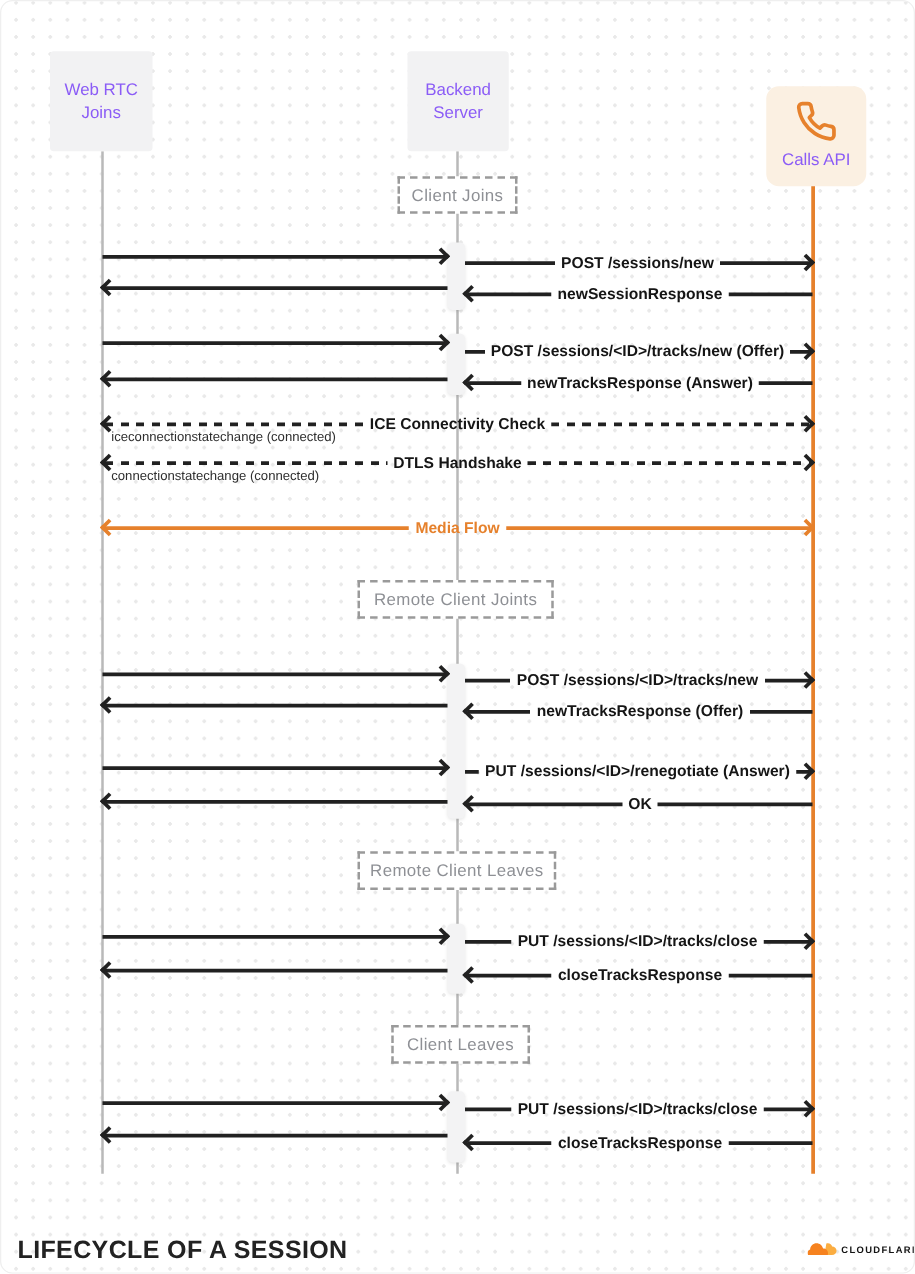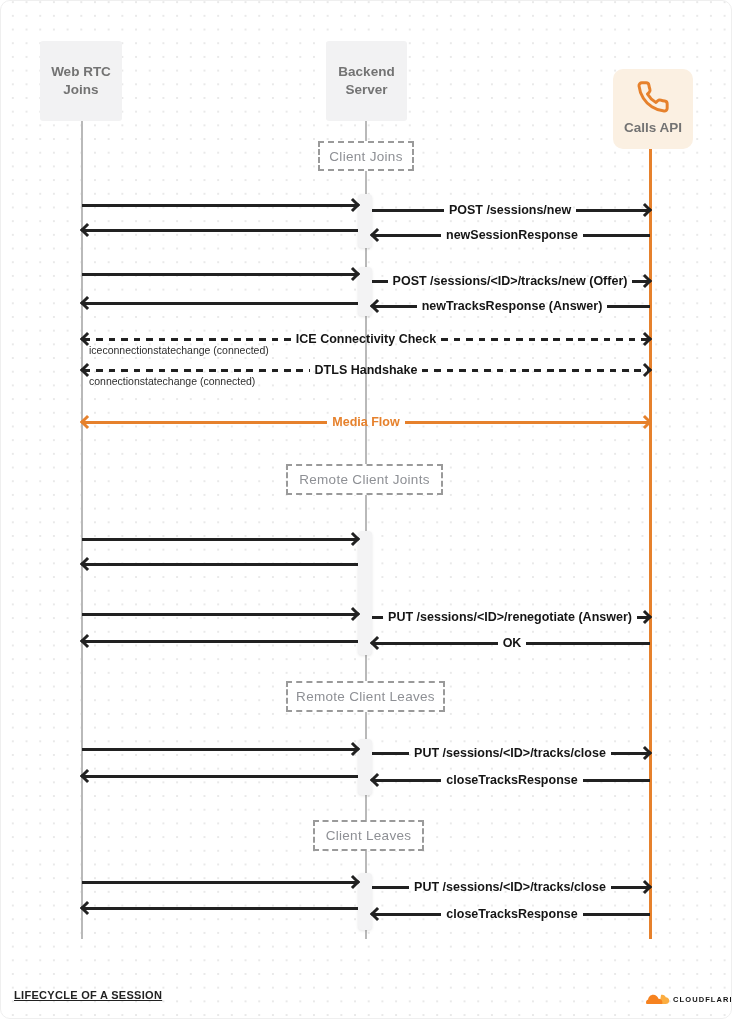--- a/index.html
+++ b/index.html
@@ -7,21 +7,21 @@
   body { font-family:"Liberation Sans", sans-serif; background:#fff; }
   .page {
     position:relative; width:732px; height:1019px; background:#fff;
     border:1px solid #efefef; border-radius:10px; overflow:hidden;
     background-image:radial-gradient(circle,#e9e9e9 1.2px,transparent 1.3px);
     background-size:13.7px 13.7px; background-position:5px 8px;
   }
   .actor {
     position:absolute; top:40px; height:80px; background:#f2f2f3; border-radius:3px;
     display:flex; flex-direction:column; align-items:center; justify-content:center;
-    font-weight:700; font-size:13.5px; color:#737373; line-height:1.35; text-align:center; z-index:5;
+    font-weight:400; font-size:13.5px; color:#8b5cf6; line-height:1.35; text-align:center; z-index:5;
   }
   .actor.calls { background:#fbf0e2; border-radius:10px; gap:5px;margin-top:28px; }
   .lifeline { position:absolute; top:120px; height:818px; width:2px; background:#b9b9b9; z-index:1; }
   .lifeline.orange { background:var(--accent); width:3px; }
   .act { position:absolute; left:357px; width:14px; background:#f3f3f4; border-radius:4px;
          box-shadow:0 1px 3px rgba(0,0,0,.10); z-index:2; }
   .section {
     position:absolute; border:2px dashed #9a9a9a; background:#fff; color:#8e9095;
     font-size:13.5px; font-weight:500; letter-spacing:.3px; white-space:nowrap;
     display:flex; align-items:center; justify-content:center; z-index:4;
@@ -30,21 +30,21 @@
   .ln { flex:1; height:3px; background:var(--line); min-width:2px; }
   .ln.dash { background:repeating-linear-gradient(90deg,var(--line) 0 6.5px,transparent 6.5px 12.5px); }
   .chev { flex:none; width:10px; height:10px; border-top:3px solid var(--line); border-right:3px solid var(--line); }
   .chev.r { transform:rotate(45deg); margin-left:-8px; }
   .chev.l { transform:rotate(-135deg); margin-right:-8px; }
   .mlabel { flex:none; padding:0 5px; font-weight:700; font-size:12.5px; color:#151515; white-space:nowrap; }
   .msg.orange .ln { background:var(--accent); }
   .msg.orange .chev { border-color:var(--accent); }
   .msg.orange .mlabel { color:var(--accent); }
   .note { position:absolute; font-size:10.5px; color:#2e2e2e; z-index:3; white-space:nowrap; }
-  .title { position:absolute; left:13px; top:988px; font-size:11px; font-weight:700; color:#222; letter-spacing:.3px;text-decoration:underline; }
+  .title { position:absolute; left:13px; top:988px; font-size:20px; font-weight:700; color:#222; letter-spacing:.3px; }
   .brand { position:absolute; left:645px; top:991px; display:flex; align-items:center; gap:3px; z-index:5; }
   .brand-text { font-size:7.5px; font-weight:700; letter-spacing:1.1px; color:#121212; }
 </style>
 </head>
 <body>
 
 <div class="page">
 
   <div class="lifeline" style="left:80px"></div>
   <div class="lifeline" style="left:364px"></div>
@@ -151,20 +151,32 @@
     <i class="chev l"></i>
       <i class="ln"></i>
       <span class="mlabel">newTracksResponse (Answer)</span>
       <i class="ln"></i>
   </div>
   <div class="msg" style="left:371px;top:272px;width:278px">
     <i class="ln"></i>
       <span class="mlabel">POST /sessions/&lt;ID&gt;/tracks/new (Offer)</span>
       <i class="ln"></i>
       <i class="chev r"></i>
+  </div>
+  <div class="msg" style="left:371px;top:535px;width:278px">
+    <i class="ln"></i>
+      <span class="mlabel">POST /sessions/&lt;ID&gt;/tracks/new</span>
+      <i class="ln"></i>
+      <i class="chev r"></i>
+  </div>
+  <div class="msg" style="left:371px;top:560px;width:278px">
+    <i class="chev l"></i>
+      <i class="ln"></i>
+      <span class="mlabel">newTracksResponse (Offer)</span>
+      <i class="ln"></i>
   </div>
   <div class="msg" style="left:371px;top:608px;width:278px">
     <i class="ln"></i>
       <span class="mlabel">PUT /sessions/&lt;ID&gt;/renegotiate (Answer)</span>
       <i class="ln"></i>
       <i class="chev r"></i>
   </div>
   <div class="msg" style="left:371px;top:634px;width:278px">
     <i class="chev l"></i>
       <i class="ln"></i>

